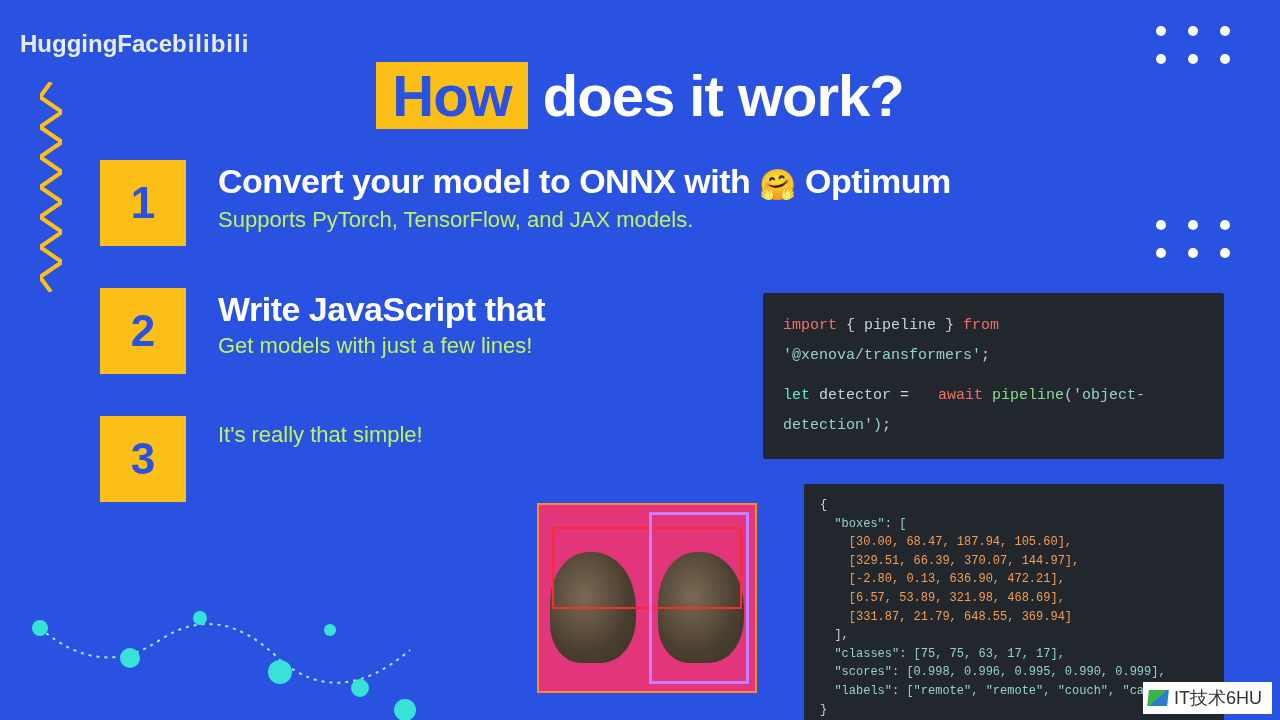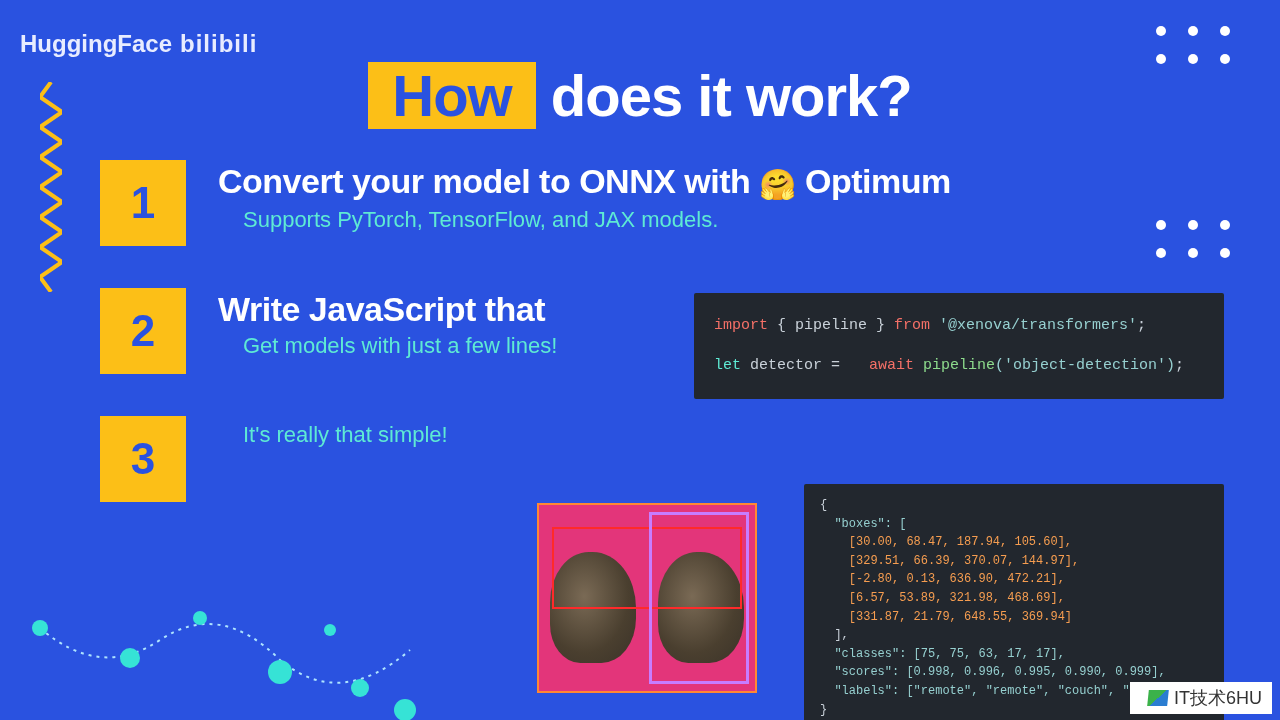--- a/index.html
+++ b/index.html
@@ -11,39 +11,38 @@
     color: #fff;
     overflow: hidden;
     position: relative;
   }
   .top-logos {
     position: absolute;
     top: 30px;
     left: 20px;
     display: flex;
     align-items: center;
-    gap: 8px;
     font-weight: 700;
     font-size: 24px;
     color: #e8ecff;
   }
   .bilibili { letter-spacing: 1px; font-size: 24px; }
   .title {
     position: absolute;
     top: 62px;
     left: 0; right: 0;
     text-align: center;
     font-weight: 900;
     font-size: 58px;
     letter-spacing: -1px;
   }
   .title .hl {
     background: #fcbf17;
     color: #2a52e0;
-    padding: 0 24px;
+    padding: 0 16px;
     display: inline-block;
   }
   .steps {
     position: absolute;
     top: 160px;
     left: 100px;
     right: 60px;
   }
   .step {
     display: flex;
@@ -66,30 +65,29 @@
   .step-body { padding-top: 2px; }
   .step-title {
     font-weight: 900;
     font-size: 34px;
     line-height: 1.15;
     letter-spacing: -0.5px;
   }
   .step-sub {
     font-size: 22px;
     font-weight: 300;
-    color: #5eead4;
+    color: #bef264;
     margin-top: 4px;
-    margin-left: 25px;
   }
   .emoji { font-size: 30px; vertical-align: -2px; }
   .code-a {
     position: absolute;
     top: 293px;
     right: 56px;
-    width: 530px;
+    width: 461px;
     background: #22272e;
     padding: 18px 20px;
     font-family: "SFMono-Regular", Consolas, "Liberation Mono", monospace;
     font-size: 15px;
     line-height: 2.0;
     color: #c9d1d9;
     border-radius: 2px;
   }
   .code-b {
     position: absolute;
@@ -155,21 +153,21 @@
     left: 30px; bottom: 0; width: 420px; height: 140px;
   }
   .scatter svg { width:100%; height:100%; }
   .watermark {
     position: absolute;
     right: 8px; bottom: 6px;
     background: #fff;
     color: #333;
     font-size: 18px;
     font-weight: 500;
-    padding: 4px 10px 4px 18px;
+    padding: 4px 10px 4px 5px;
     display: flex;
     align-items: center;
     gap: 6px;
   }
   .wm-icon {
     width: 20px; height: 16px;
     background: linear-gradient(135deg,#3bb24a 0 50%, #2a7dd1 50% 100%);
     transform: skewX(-6deg);
   }
 </style>

